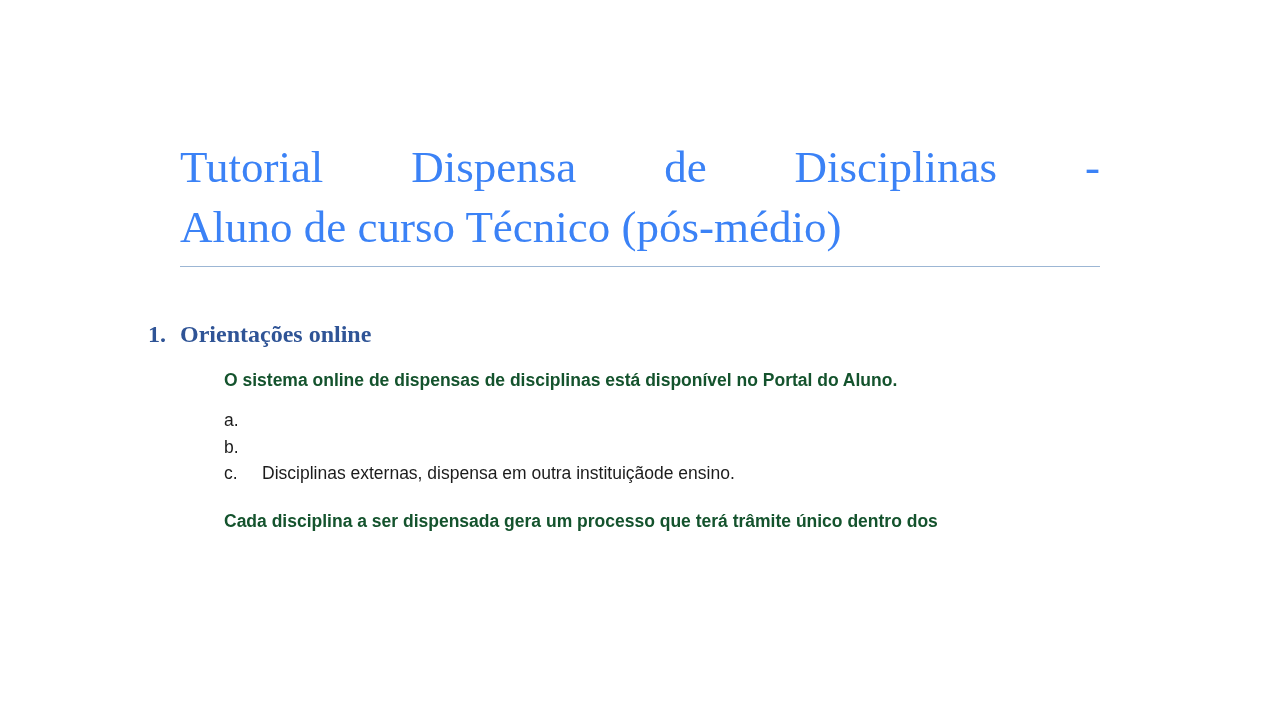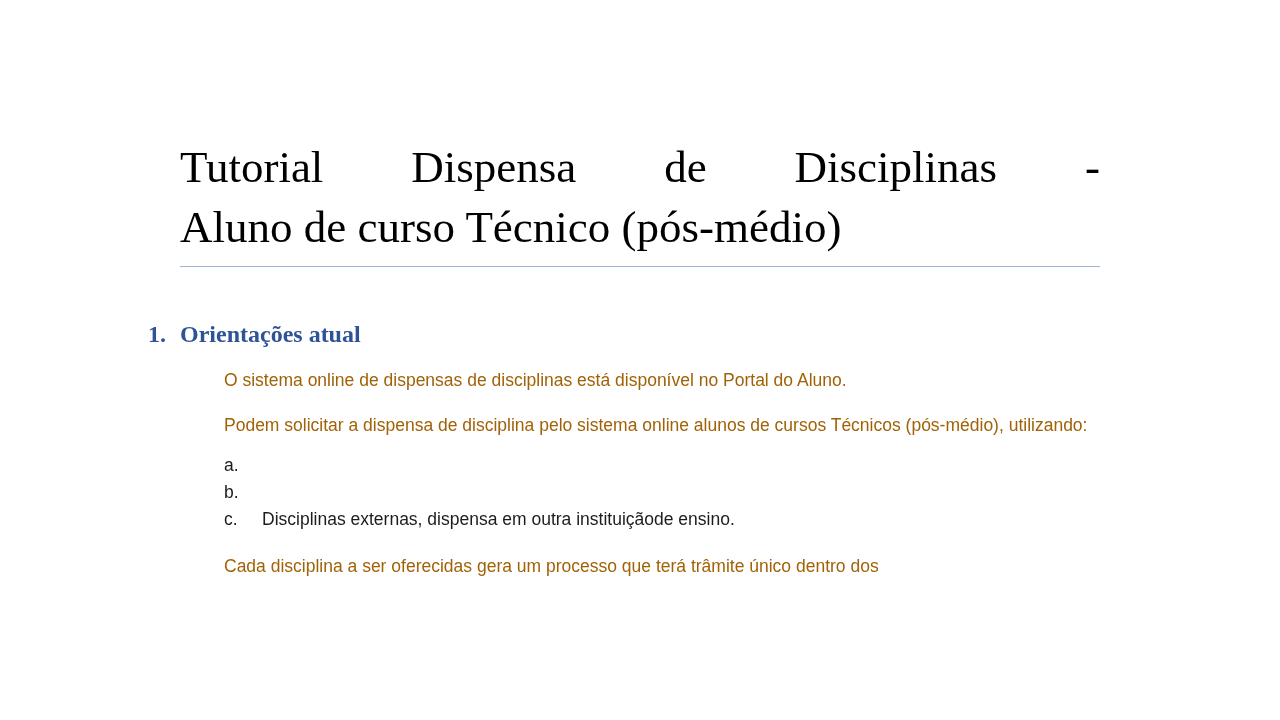--- a/index.html
+++ b/index.html
@@ -22,21 +22,21 @@
     box-sizing: border-box;
     padding: 0 180px;
   }
   .doc-title {
     margin: 0;
     padding-top: 138px;
     font-family: "Liberation Serif", serif;
     font-size: 45px;
     line-height: 1.33;
     font-weight: 400;
-    color: #000000;
+    color: #3b82f6;
     text-align: justify;
     text-align-last: justify;
     letter-spacing: 0px;
   }
   .doc-title .line2 {
     display: block;
     text-align: right;
     text-align-last: left;
     white-space: nowrap;
   }
@@ -59,23 +59,24 @@
   }
   .section-heading .num {
     width: 32px;
     display: inline-block;
   }
   .body-par {
     margin: 0;
     margin-top: 20px;
     font-size: 17.5px;
     line-height: 1.45;
-    color: #a16207;
+    color: #14532d;
     text-align: justify;
     text-indent: 44px;
+    font-weight: bold;
   }
   ol.alpha-list {
     list-style: none;
     margin: 14px 0 0 0;
     padding: 0;
   }
   ol.alpha-list li {
     display: flex;
     font-size: 17.5px;
     line-height: 1.52;
@@ -97,35 +98,34 @@
 
   <h1 class="doc-title">
     <span>Tutorial  Dispensa  de  Disciplinas  -</span>
     <span class="line2">Aluno de curso Técnico (pós-médio)</span>
   </h1>
 
   <hr class="title-rule">
 
   <div class="section-heading">
     <span class="num">1.</span>
-    <span>Orientações atual</span>
+    <span>Orientações online</span>
   </div>
 
   <p class="body-par">O sistema online de dispensas de disciplinas está disponível no Portal do Aluno.</p>
 
-  <p class="body-par">Podem solicitar a dispensa de disciplina pelo sistema online alunos de cursos Técnicos (pós-médio), utilizando:</p>
 
   <ol class="alpha-list">
     <li>
       <span class="marker">a.</span>
     </li>
     <li>
       <span class="marker">b.</span>
     </li>
     <li>
       <span class="marker">c.</span>
       <span>Disciplinas externas, dispensa em outra instituiçãode ensino.</span>
     </li>
   </ol>
 
-  <p class="body-par par-last">Cada disciplina a ser oferecidas gera um processo que terá trâmite único dentro dos</p>
+  <p class="body-par par-last">Cada disciplina a ser dispensada gera um processo que terá trâmite único dentro dos</p>
 
 </div>
 
 </body></html>

